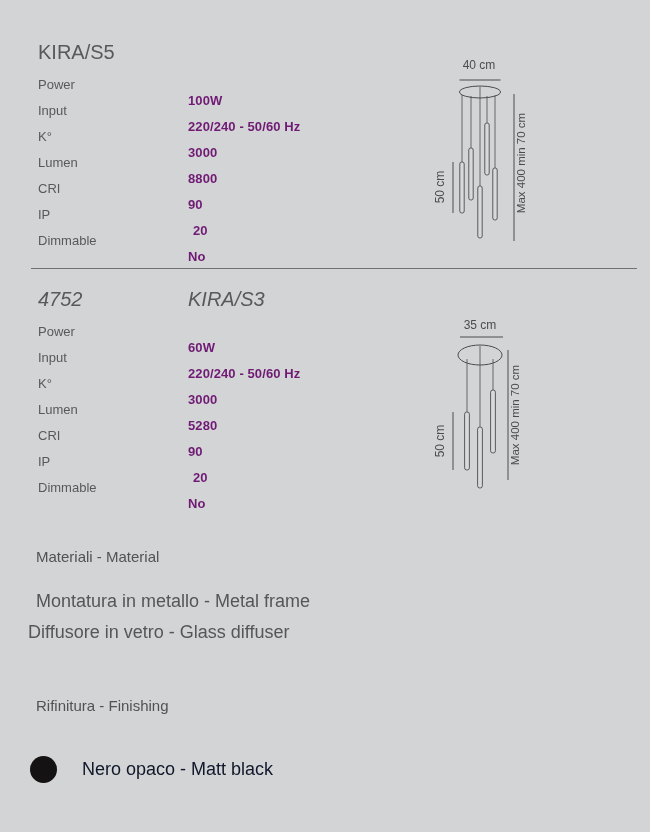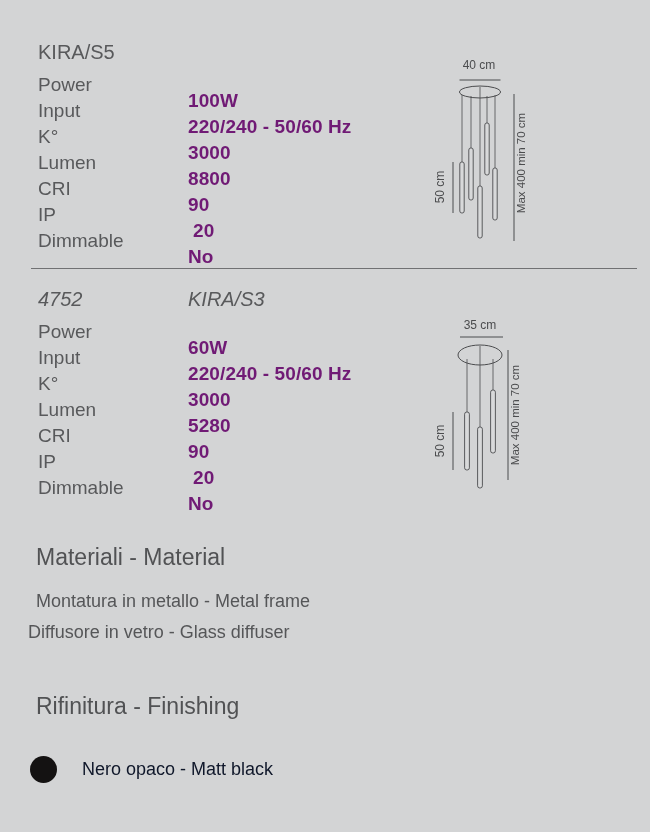--- a/index.html
+++ b/index.html
@@ -13,32 +13,32 @@
   }
   .abs{position:absolute;}
 
   
   .prod-header{display:flex;font-size:20px;color:#58595b;line-height:24px;}
   .prod-code{width:150px;}
   .prod-name{}
 
   
   .spec-table{width:370px;}
-  .spec-row{display:flex;height:26px;line-height:26px;font-size:19px;}
+  .spec-row{display:flex;height:26px;line-height:26px;font-size:13px;}
   .spec-label{width:150px;color:#58595b;}
   .spec-value{font-weight:700;color:#701a75;letter-spacing:.1px;margin-top:16px;}
 
   .divider{position:absolute;left:31px;width:606px;top:268px;height:1px;background:#707173;}
 
   
   .diagram{position:absolute;}
   .diagram svg text{fill:#4b4c4e;font-family:"Liberation Sans",sans-serif;}
 
   
-  .section-heading{font-size:23px;color:#515254;line-height:26px;}
+  .section-heading{font-size:15px;color:#515254;line-height:26px;}
   .body-line{font-size:18px;color:#55565
 
 8;line-height:26px;text-align:right;}
   .body-line{font-size:18px;color:#555658;line-height:26px;}
   .swatch-row{display:flex;align-items:center;}
   .swatch-circle{width:27px;height:27px;border-radius:50%;margin-right:25px;}
   .swatch-label{font-size:18px;color:#0f172a;}
 </style>
 </head>
 <body style="background: rgb(211, 212, 213);">

